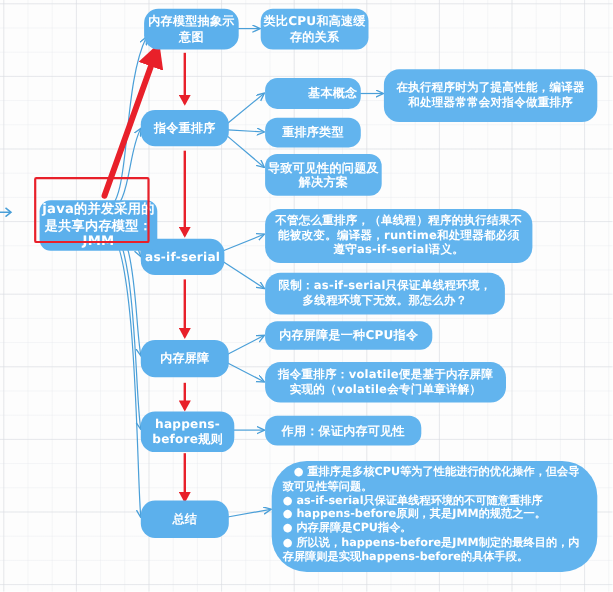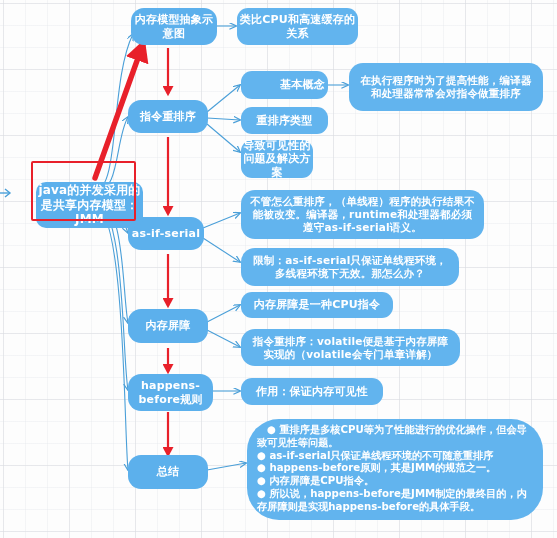--- a/index.html
+++ b/index.html
@@ -175,29 +175,29 @@
   <div class="node branch" style="left:128px; top:100px; width:80px; height:33px; font-size:11px;">指令重排序</div>
 
   <div class="node branch" style="left:128px; top:217px; width:76px; height:33px; font-size:11px;">as-if-serial</div>
 
   <div class="node branch" style="left:128px; top:309px; width:80px; height:34px; font-size:11px;">内存屏障</div>
 
   <div class="node branch" style="left:128px; top:374px; width:85px; height:37px; font-size:11px;">happens-before规则</div>
 
   <div class="node branch" style="left:128px; top:455px; width:80px; height:34px; font-size:11px;">总结</div>
 
-  <div class="node leaf" style="left:237px; top:8px; width:121px; height:37px; font-size:11px;">类比CPU和高速缓存的关系</div>
+  <div class="node leaf" style="left:237px; top:8px; width:98px; height:37px; font-size:11px;">类比CPU和高速缓存的关系</div>
 
   <div class="node leaf" style="left:241px; top:71px; width:87px; height:28px; font-size:11px;padding-left:36px;">基本概念</div>
 
   <div class="node leaf big" style="left:349px; top:63px; width:194px; height:48px; font-size:10.5px; padding:0 8px;">在执行程序时为了提高性能，编译器和处理器常常会对指令做重排序</div>
 
   <div class="node leaf" style="left:241px; top:107px; width:87px; height:27px; font-size:11px;">重排序类型</div>
 
-  <div class="node leaf" style="left:241px; top:140px; width:72px; height:38px; font-size:11px;">导致可见性的问题及解决方案</div>
+  <div class="node leaf" style="left:241px; top:140px; width:106px; height:38px; font-size:11px;">导致可见性的问题及解决方案</div>
 
   <div class="node leaf big" style="left:241px; top:190px; width:243px; height:49px; font-size:10.5px; padding:0 8px;">不管怎么重排序，（单线程）程序的执行结果不能被改变。编译器，runtime和处理器都必须遵守as-if-serial语义。</div>
 
   <div class="node leaf big" style="left:241px; top:248px; width:218px; height:38px; font-size:10.5px; padding:0 8px;">限制：as-if-serial只保证单线程环境，多线程环境下无效。那怎么办？</div>
 
   <div class="node leaf" style="left:241px; top:292px; width:152px; height:26px; font-size:11px;">内存屏障是一种CPU指令</div>
 
   <div class="node leaf big" style="left:241px; top:329px; width:219px; height:37px; font-size:10.5px; padding:0 8px;">指令重排序：volatile便是基于内存屏障实现的（volatile会专门单章详解）</div>
 
   <div class="node leaf" style="left:241px; top:378px; width:142px; height:27px; font-size:11px;">作用：保证内存可见性</div>

